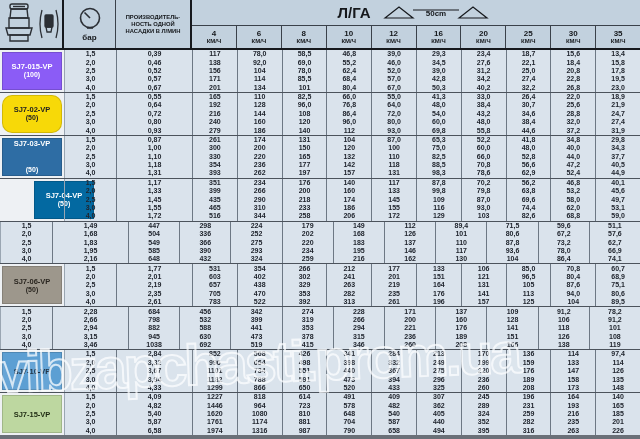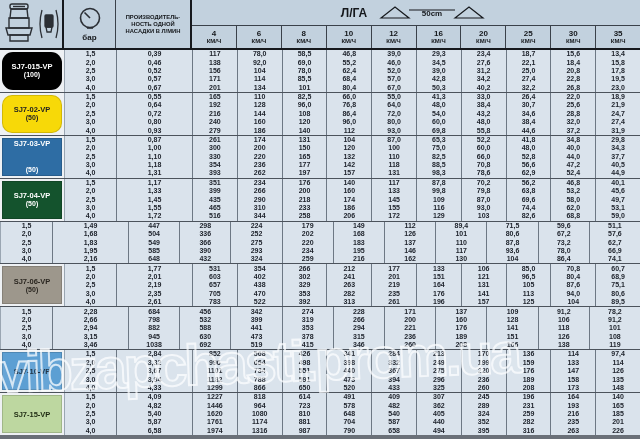--- a/index.html
+++ b/index.html
@@ -13,21 +13,21 @@
   
   .hdr{display:flex;height:50px;background:#c2d1de;border-bottom:2px solid #16191d;}
   .h-cell{display:flex;align-items:center;justify-content:center;flex-direction:column;}
   .h-icon{width:64px;border-right:2px solid #16191d;flex-direction:row;gap:2px;}
   .h-bar{width:52px;border-right:1px solid #3a414a;}
   .h-bar .lbl{font-size:8px;font-weight:bold;color:#15181c;margin-top:1px;}
   .h-out{width:76px;border-right:2px solid #16191d;padding:2px;}
   .h-out .oline{font-size:5.8px;font-weight:bold;color:#15181c;line-height:7px;text-align:center;letter-spacing:0;}
   .h-right{flex:1;display:flex;flex-direction:column;}
   .lga-band{height:26px;display:flex;align-items:center;justify-content:center;gap:6px;border-bottom:1px solid #3a414a;}
-  .lga-label{font-size:12px;font-weight:bold;color:#15181c;}
+  .lga-label{font-size:15px;font-weight:bold;color:#15181c;}
   .speed-row{flex:1;display:flex;}
   .spcell{flex:1;display:flex;flex-direction:column;align-items:center;justify-content:center;border-left:1px solid #3a414a;}
   .spcell:first-child{border-left:none;}
   .spnum{font-size:8px;font-weight:bold;color:#15181c;line-height:9px;}
   .spunit{font-size:6px;font-weight:bold;color:#15181c;line-height:7px;}
   
   .tbody{display:flex;flex-direction:column;height:385px;}
   .group{flex:1;display:flex;border-bottom:1px solid #4c535c;}
   .group:last-child{border-bottom:none;}
   .g-label{width:64px;background:#eef1f4;padding:2px 2px;}
@@ -157,21 +157,21 @@
             <div class="spnum">35</div>
             <div class="spunit">КМ/Ч</div>
           </div>
         </div>
     </div>
   </div>
 
   <div class="tbody">
   <div class="group">
     <div class="g-label">
-      <div class="g-block" style="background: #000000; color: rgb(255, 255, 255); border-radius: 11px;">
+      <div class="g-block" style="background: #8b5cf6; color: rgb(255, 255, 255);">
         <div class="g-model">SJ7-015-VP</div>
         <div class="g-size">(100)</div>
       </div>
     </div>
     <div class="g-rows">
           <div class="drow">
             <div class="dcell c-bar">1,5</div>
             <div class="dcell c-out">0,39</div>
             <div class="dcell c-spd">117</div>
             <div class="dcell c-spd">78,0</div>
@@ -400,21 +400,21 @@
             <div class="dcell c-spd">78,6</div>
             <div class="dcell c-spd">62,9</div>
             <div class="dcell c-spd">52,4</div>
             <div class="dcell c-spd">44,9</div>
           </div>
         </div>
   </div>
 
   <div class="group">
     <div class="g-label">
-      <div class="g-block" style="background: #14532d; color: rgb(255, 255, 255);">
+      <div class="g-block" style="background: #0369a1; color: rgb(255, 255, 255); margin-left: 32px;">
         <div class="g-model">SJ7-04-VP</div>
         <div class="g-size">(50)</div>
       </div>
     </div>
     <div class="g-rows">
           <div class="drow">
             <div class="dcell c-bar">1,5</div>
             <div class="dcell c-out">1,17</div>
             <div class="dcell c-spd">351</div>
             <div class="dcell c-spd">234</div>

